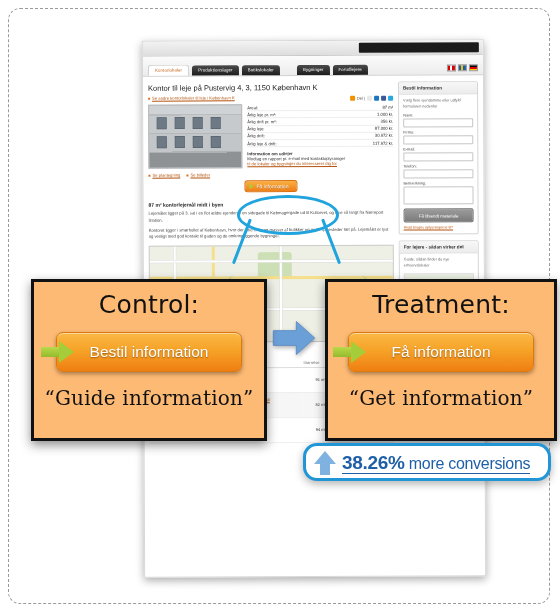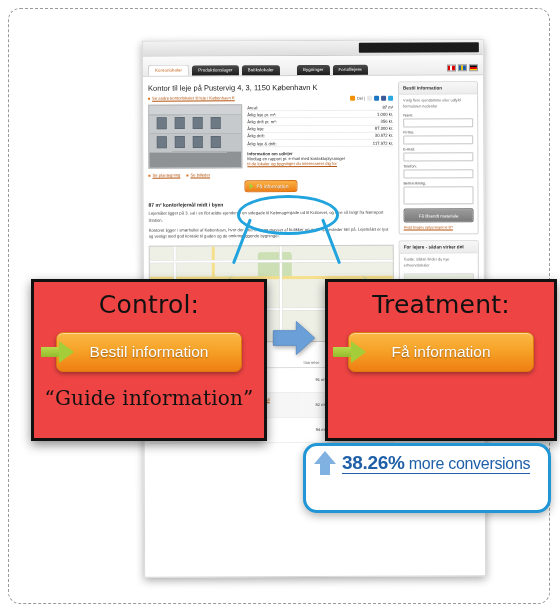--- a/index.html
+++ b/index.html
@@ -147,21 +147,21 @@
   #mag-stemR{left:312px;top:210px;height:48px;transform:rotate(-21deg);}
 
   
   .bluearrow{position:absolute;width:34px;height:34px;filter:drop-shadow(1px 2px 2px rgba(0,0,0,.3));}
   #arrow-left{left:192px;top:263px;transform:rotate(0deg);}
   #arrow-right{left:350px;top:263px;}
   #arrow-mid{left:262px;top:306px;width:46px;height:46px;}
 
   
   .callout{
-    position:absolute;background:#ef4444;border:3px solid #111;
+    position:absolute;background:#fdba74;border:3px solid #111;
     box-shadow:0 4px 10px rgba(0,0,0,.45);
     text-align:center;box-sizing:border-box;
   }
   #control-box{left:22px;top:270px;width:236px;height:162px;}
   #treatment-box{left:316px;top:270px;width:232px;height:162px;}
   .callout h2.label{
     font-family:"DejaVu Sans", sans-serif;
     font-size:25px;font-weight:400;color:#111;margin:8px 0 0;letter-spacing:.2px;
   }
   .big-btn{
@@ -181,21 +181,21 @@
   .garrow .shaft{position:absolute;left:0;top:-5px;width:20px;height:10px;background:linear-gradient(#b8d94a,#95bb2c);}
   .garrow .head{position:absolute;left:18px;top:-11px;width:0;height:0;
     border-left:15px solid #a5cc39;border-top:11px solid transparent;border-bottom:11px solid transparent;}
   .quote{
     font-family:"DejaVu Serif", serif;
     font-size:20px;color:#111;margin-top:14px;letter-spacing:.2px;
   }
 
   
   #result-badge{
-    position:absolute;left:294px;top:434px;width:248px;height:70px;
+    position:absolute;left:294px;top:434px;width:248px;height:38px;
     background:#fff;border:3px solid #2196d6;border-radius:14px;
     box-shadow:0 3px 8px rgba(0,0,0,.3);box-sizing:border-box;
     padding:5px 12px 0 8px;
   }
   .badge-row1{display:flex;align-items:center;gap:6px;}
   .uparrow{width:0;height:0;position:relative;width:22px;height:24px;flex:none;}
   .uparrow .head{position:absolute;left:0;top:0;width:0;height:0;
     border-bottom:13px solid #7fb2e0;border-left:11px solid transparent;border-right:11px solid transparent;}
   .uparrow .shaft{position:absolute;left:6px;top:12px;width:10px;height:12px;background:#7fb2e0;}
   .pct{font-size:19px;font-weight:700;color:#1f5fa8;letter-spacing:-.3px;
@@ -479,20 +479,21 @@
 
   <div class="callout" id="treatment-box">
     <h2 class="label">Treatment:</h2>
     <div class="big-btn">
       <span class="garrow">
         <span class="shaft"></span>
           <span class="head"></span>
       </span>
       <span class="lbl">Få information</span>
     </div>
+    <div class="quote">“Get information”</div>
   </div>
 
   <div id="result-badge">
     <div class="badge-row1">
       <span class="uparrow">
         <span class="head"></span>
           <span class="shaft"></span>
       </span>
       <span class="pct"><span>38.26%</span><span class="rest"> more conversions</span></span>
     </div>

